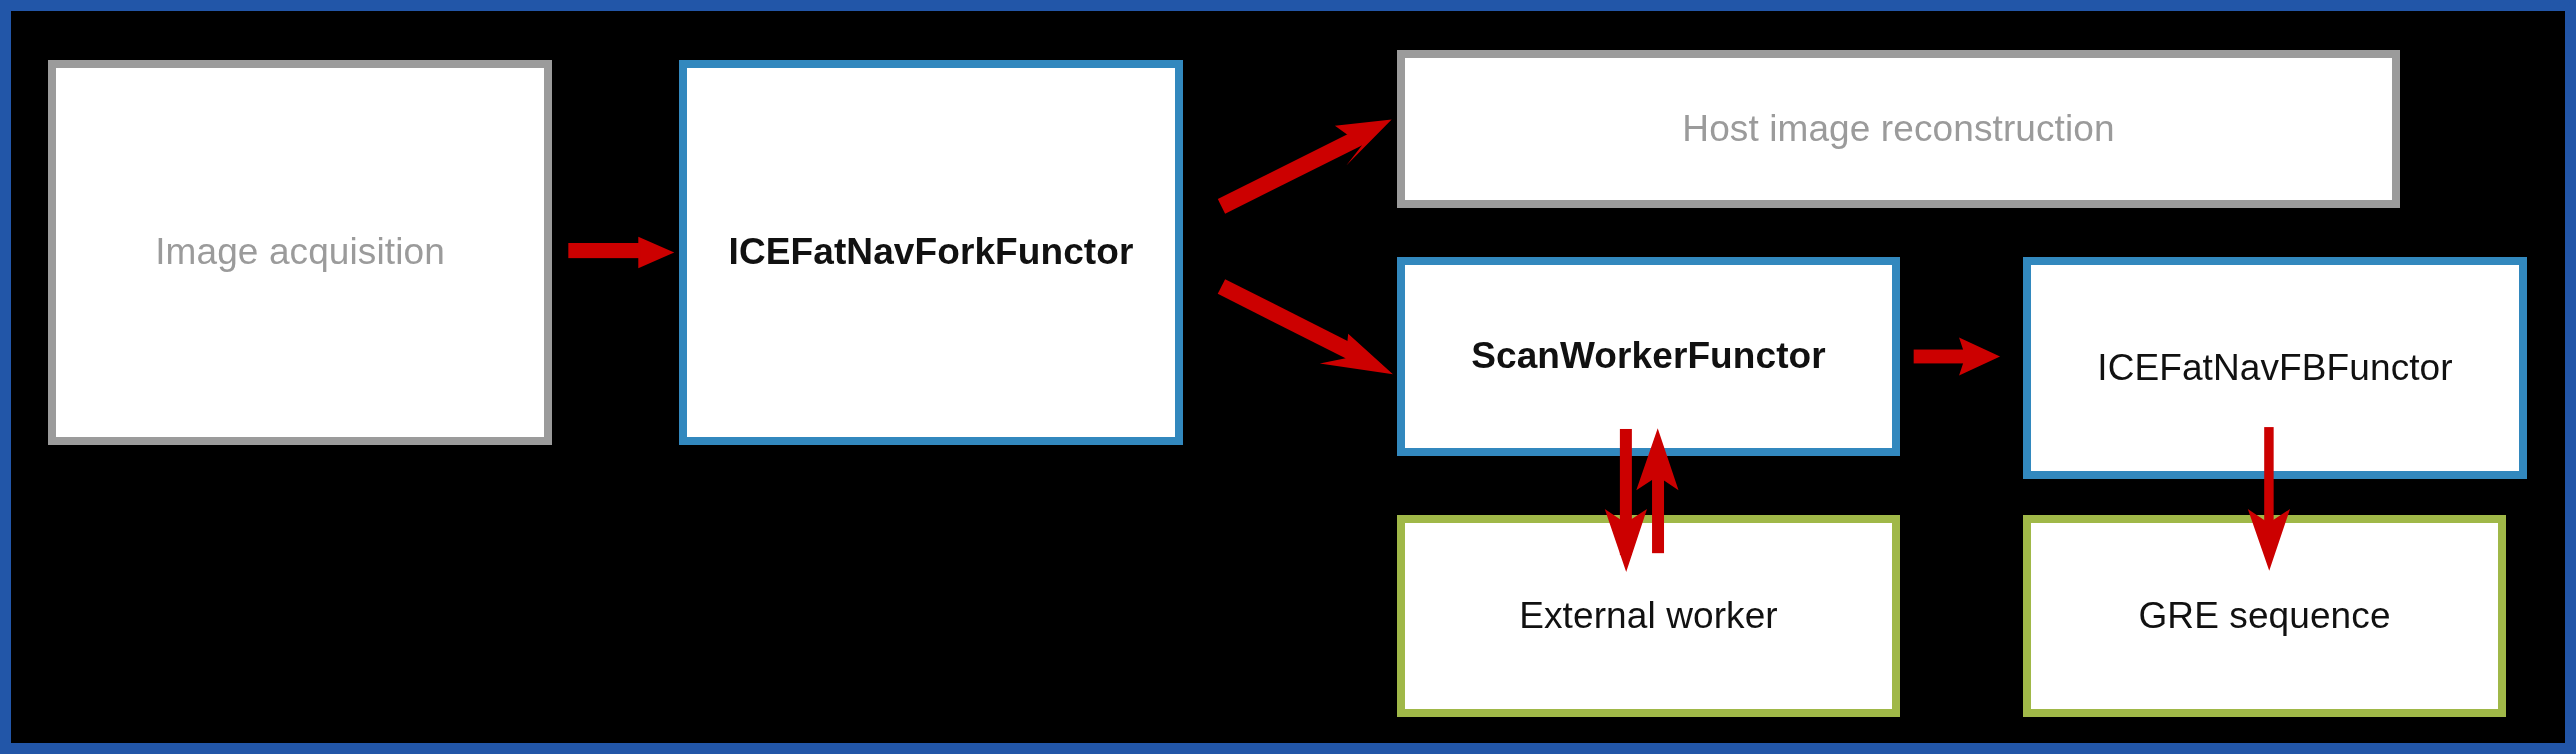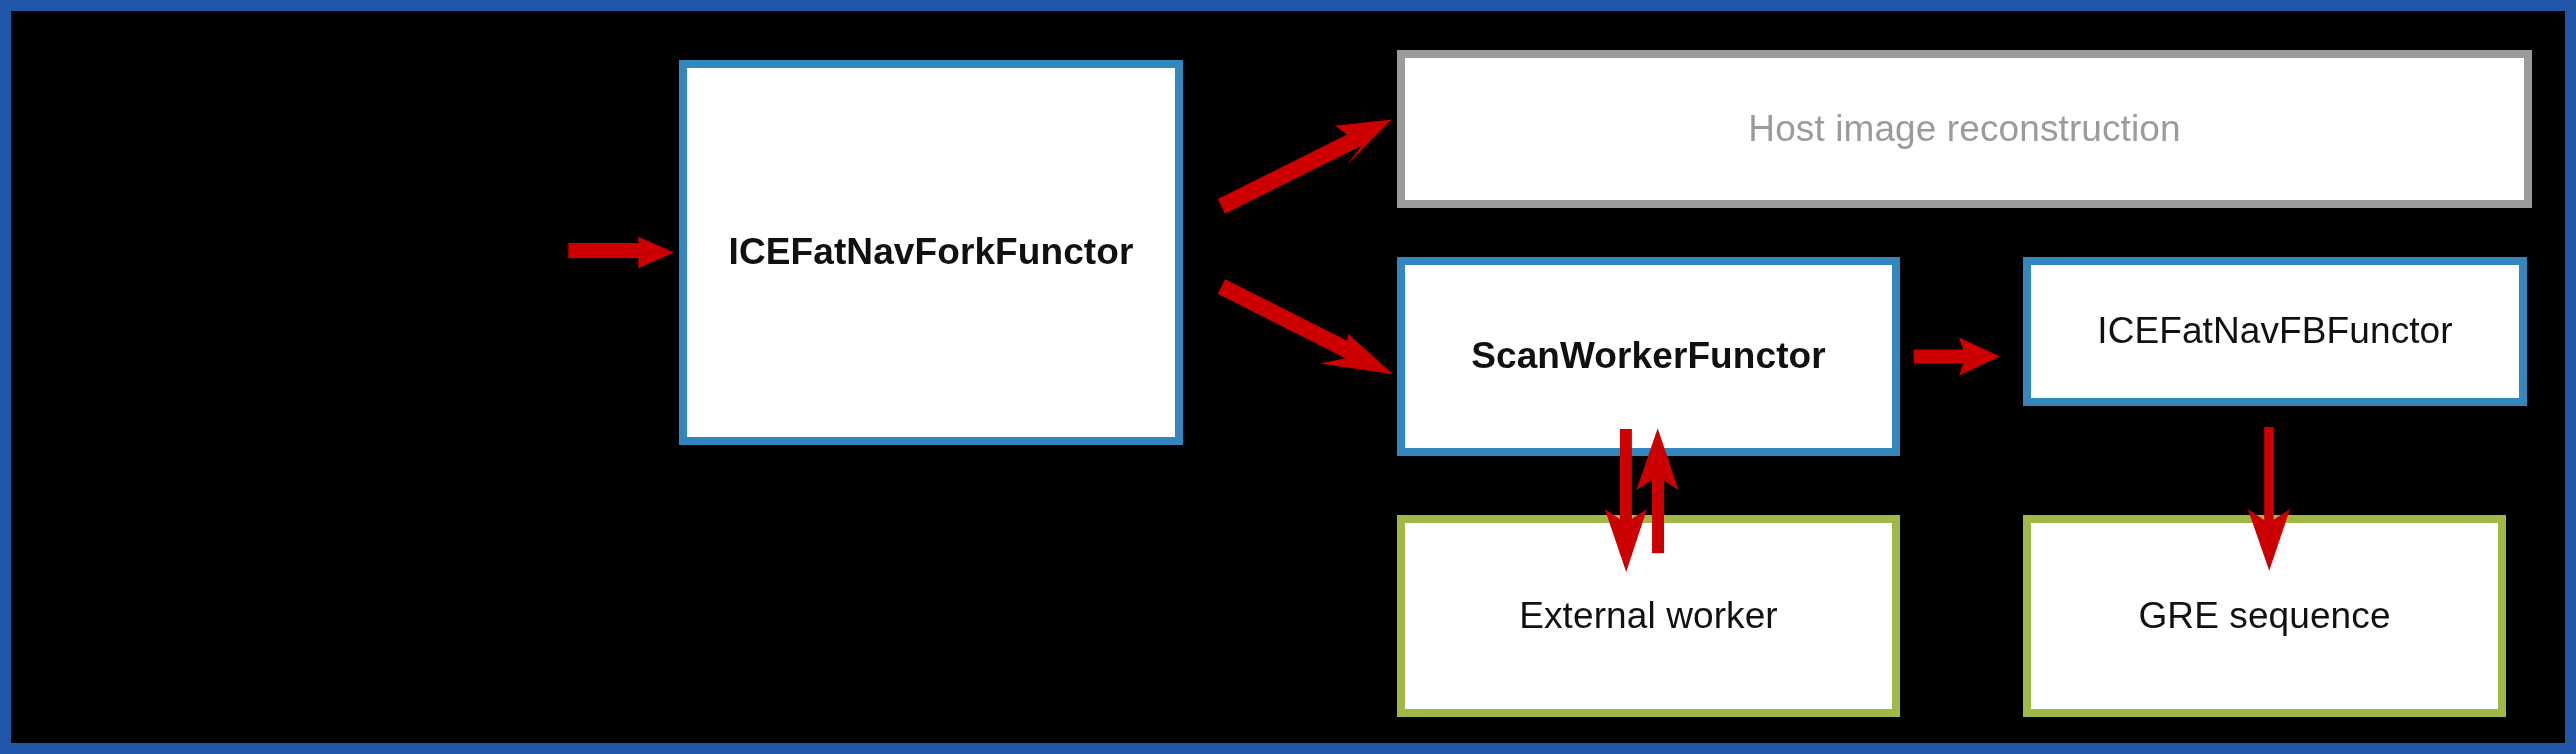--- a/index.html
+++ b/index.html
@@ -37,23 +37,23 @@
 
   .node.blue{ border:8.8px solid #3288BE; }
   .node.blue .label{ color:#111111; }
 
   .node.green{ border:8.8px solid #A0B848; }
   .node.green .label{ color:#111111; }
 
   
   #node-image-acquisition   { left:37px;   top:49px;   width:504px;  height:385px; }
   #node-fork-functor        { left:668px; top:49px;   width:504px;  height:385px;font-weight:bold; }
-  #node-host-recon          { left:1386px; top:39px;   width:1135px; height:158px; }
+  #node-host-recon          { left:1386px; top:39px;   width:1003px; height:158px; }
   #node-scan-worker         { left:1386px; top:246px;  width:503px;  height:199px;font-weight:bold; }
-  #node-fb-functor          { left:2012px; top:246px;  width:504px;  height:149px; }
+  #node-fb-functor          { left:2012px; top:246px;  width:504px;  height:222px; }
   #node-external-worker     { left:1386px; top:504px;  width:503px;  height:202px; }
   #node-gre-sequence        { left:2012px; top:504px;  width:483px;  height:202px; }
 
   
   #arrows{
     position:absolute;
     left:0; top:0;
     width:2576px;
     height:754px;
     z-index:3;
@@ -66,20 +66,23 @@
     height:754px;
     z-index:4;
   }
   .hit{ position:absolute; background:transparent; }
 </style>
 </head>
 <body>
 
 <div id="stage">
 
+  <div class="node gray" id="node-image-acquisition">
+    <span class="label">Image acquisition</span>
+  </div>
 
   <div class="node blue" id="node-fork-functor">
     <span class="label">ICEFatNavForkFunctor</span>
   </div>
 
   <div class="node gray" id="node-host-recon">
     <span class="label">Host image reconstruction</span>
   </div>
 
   <div class="node blue" id="node-scan-worker">

